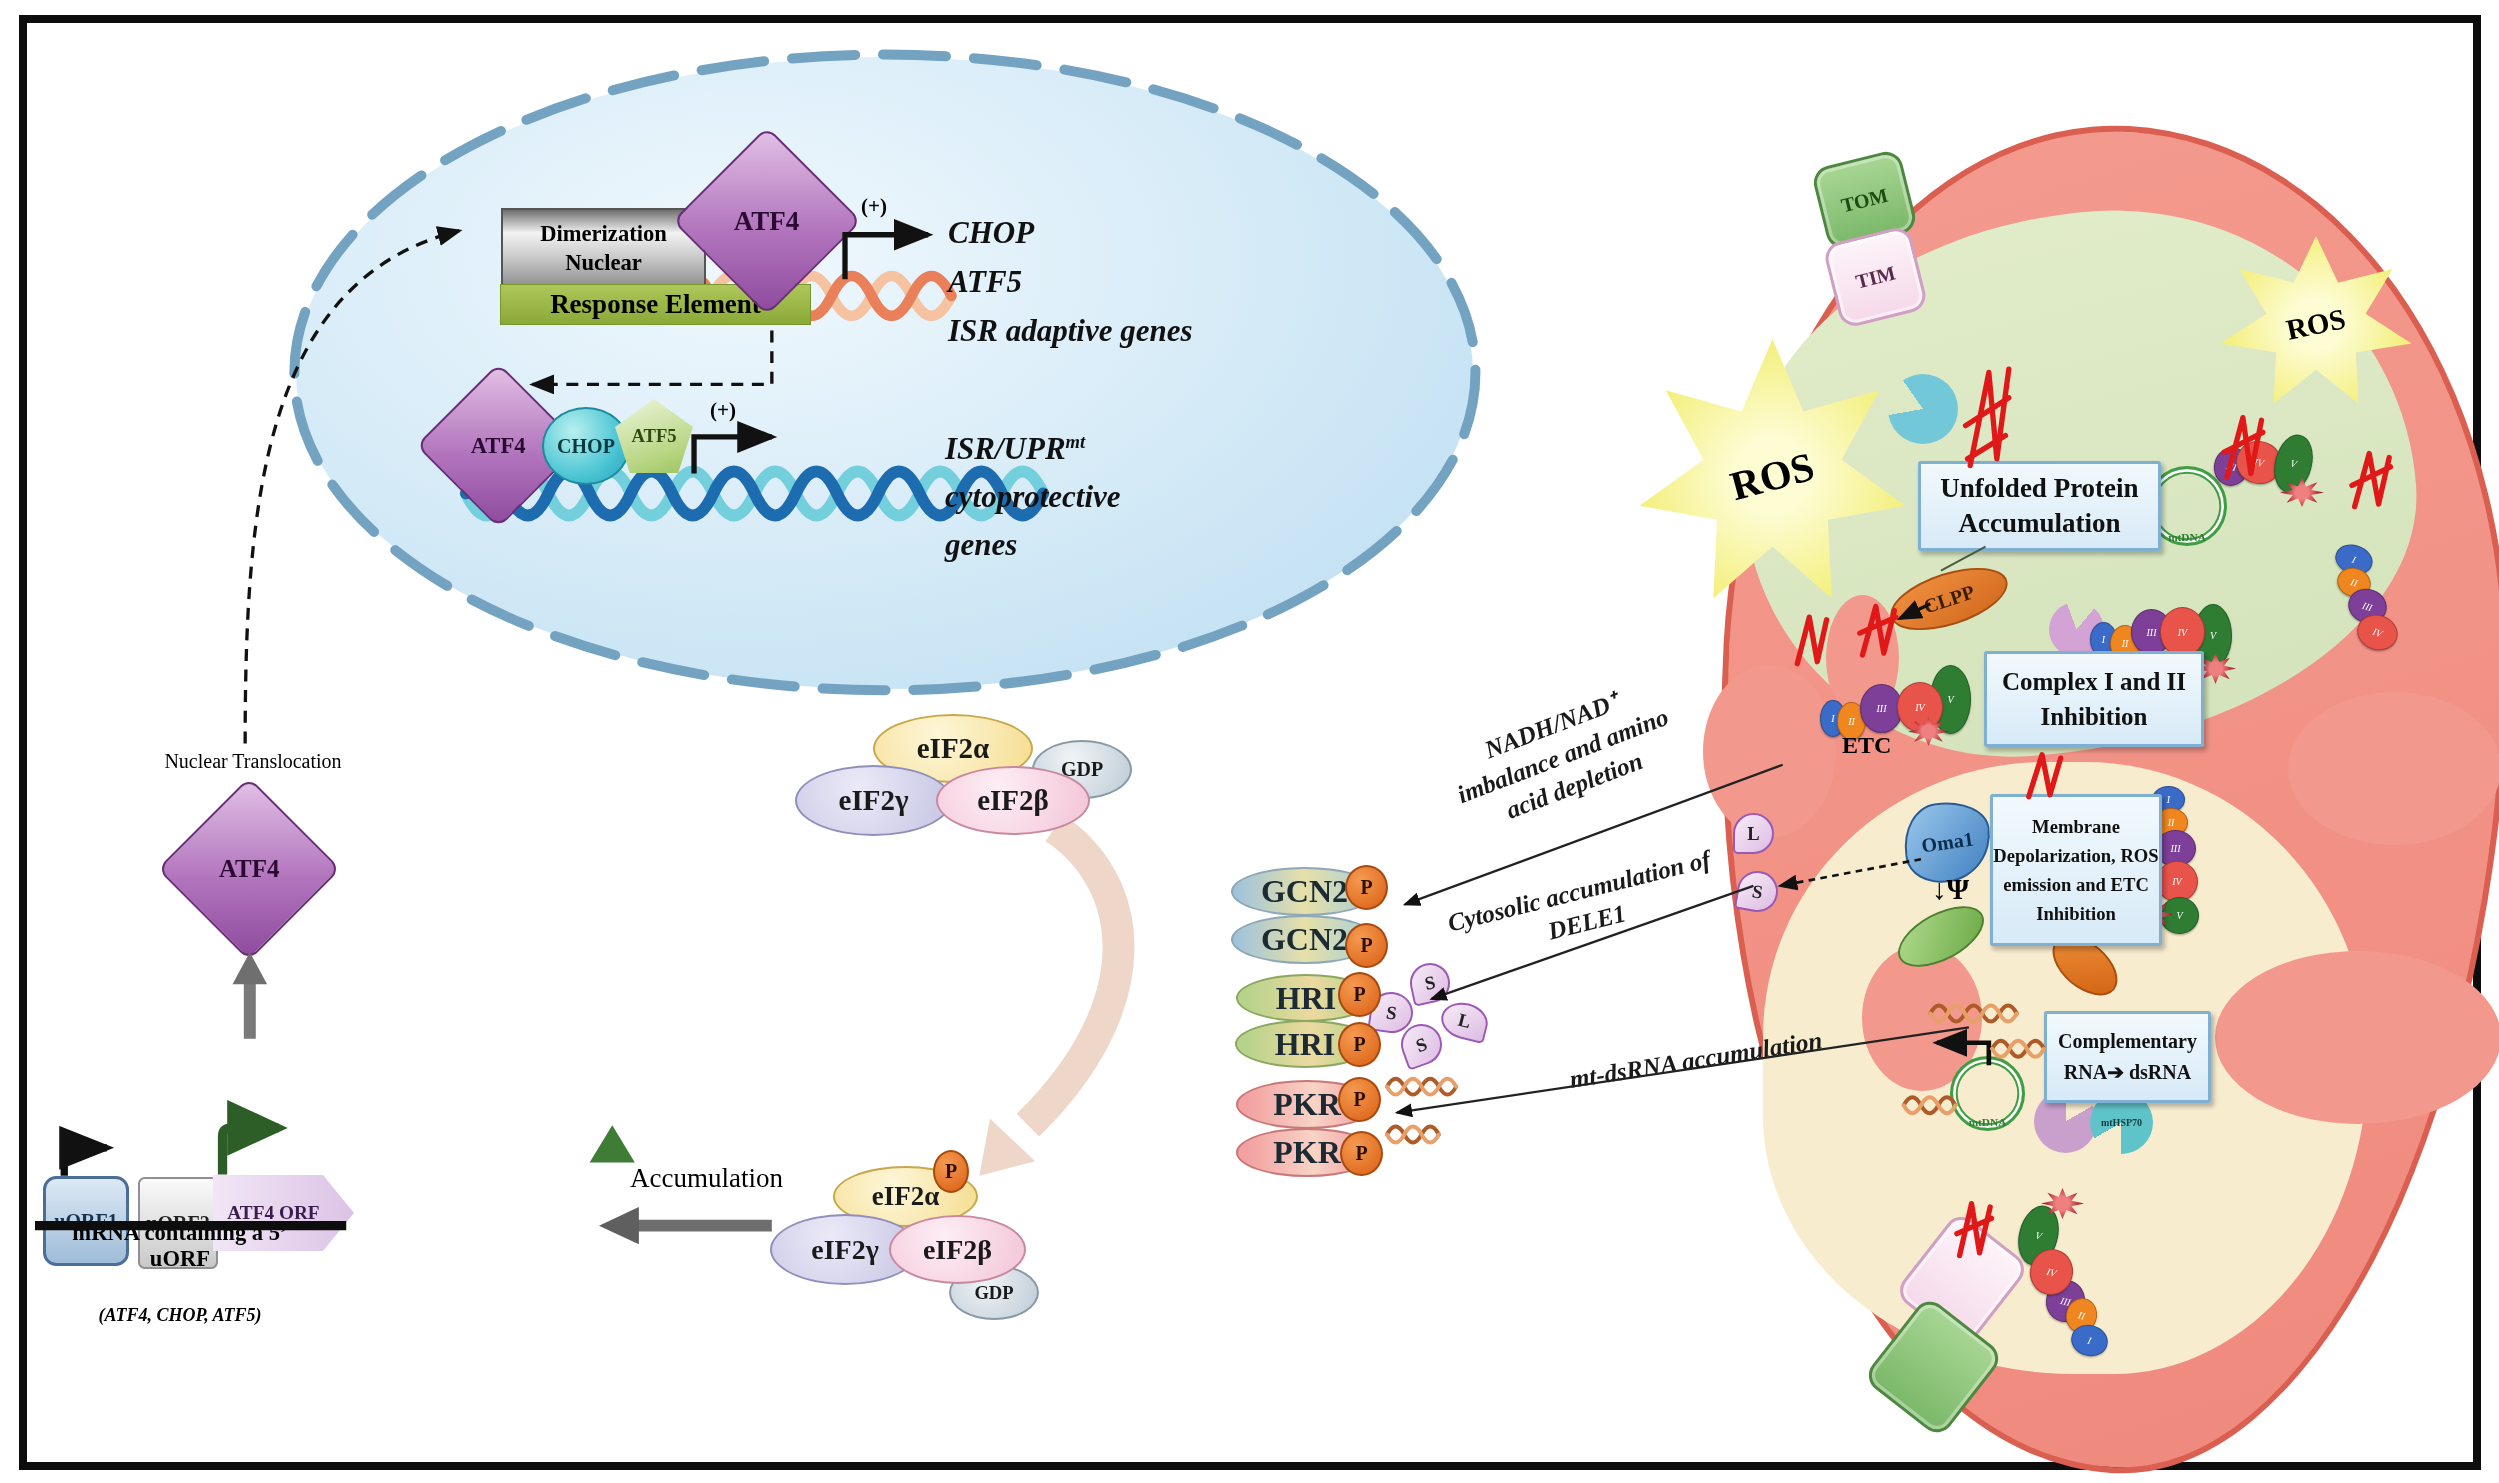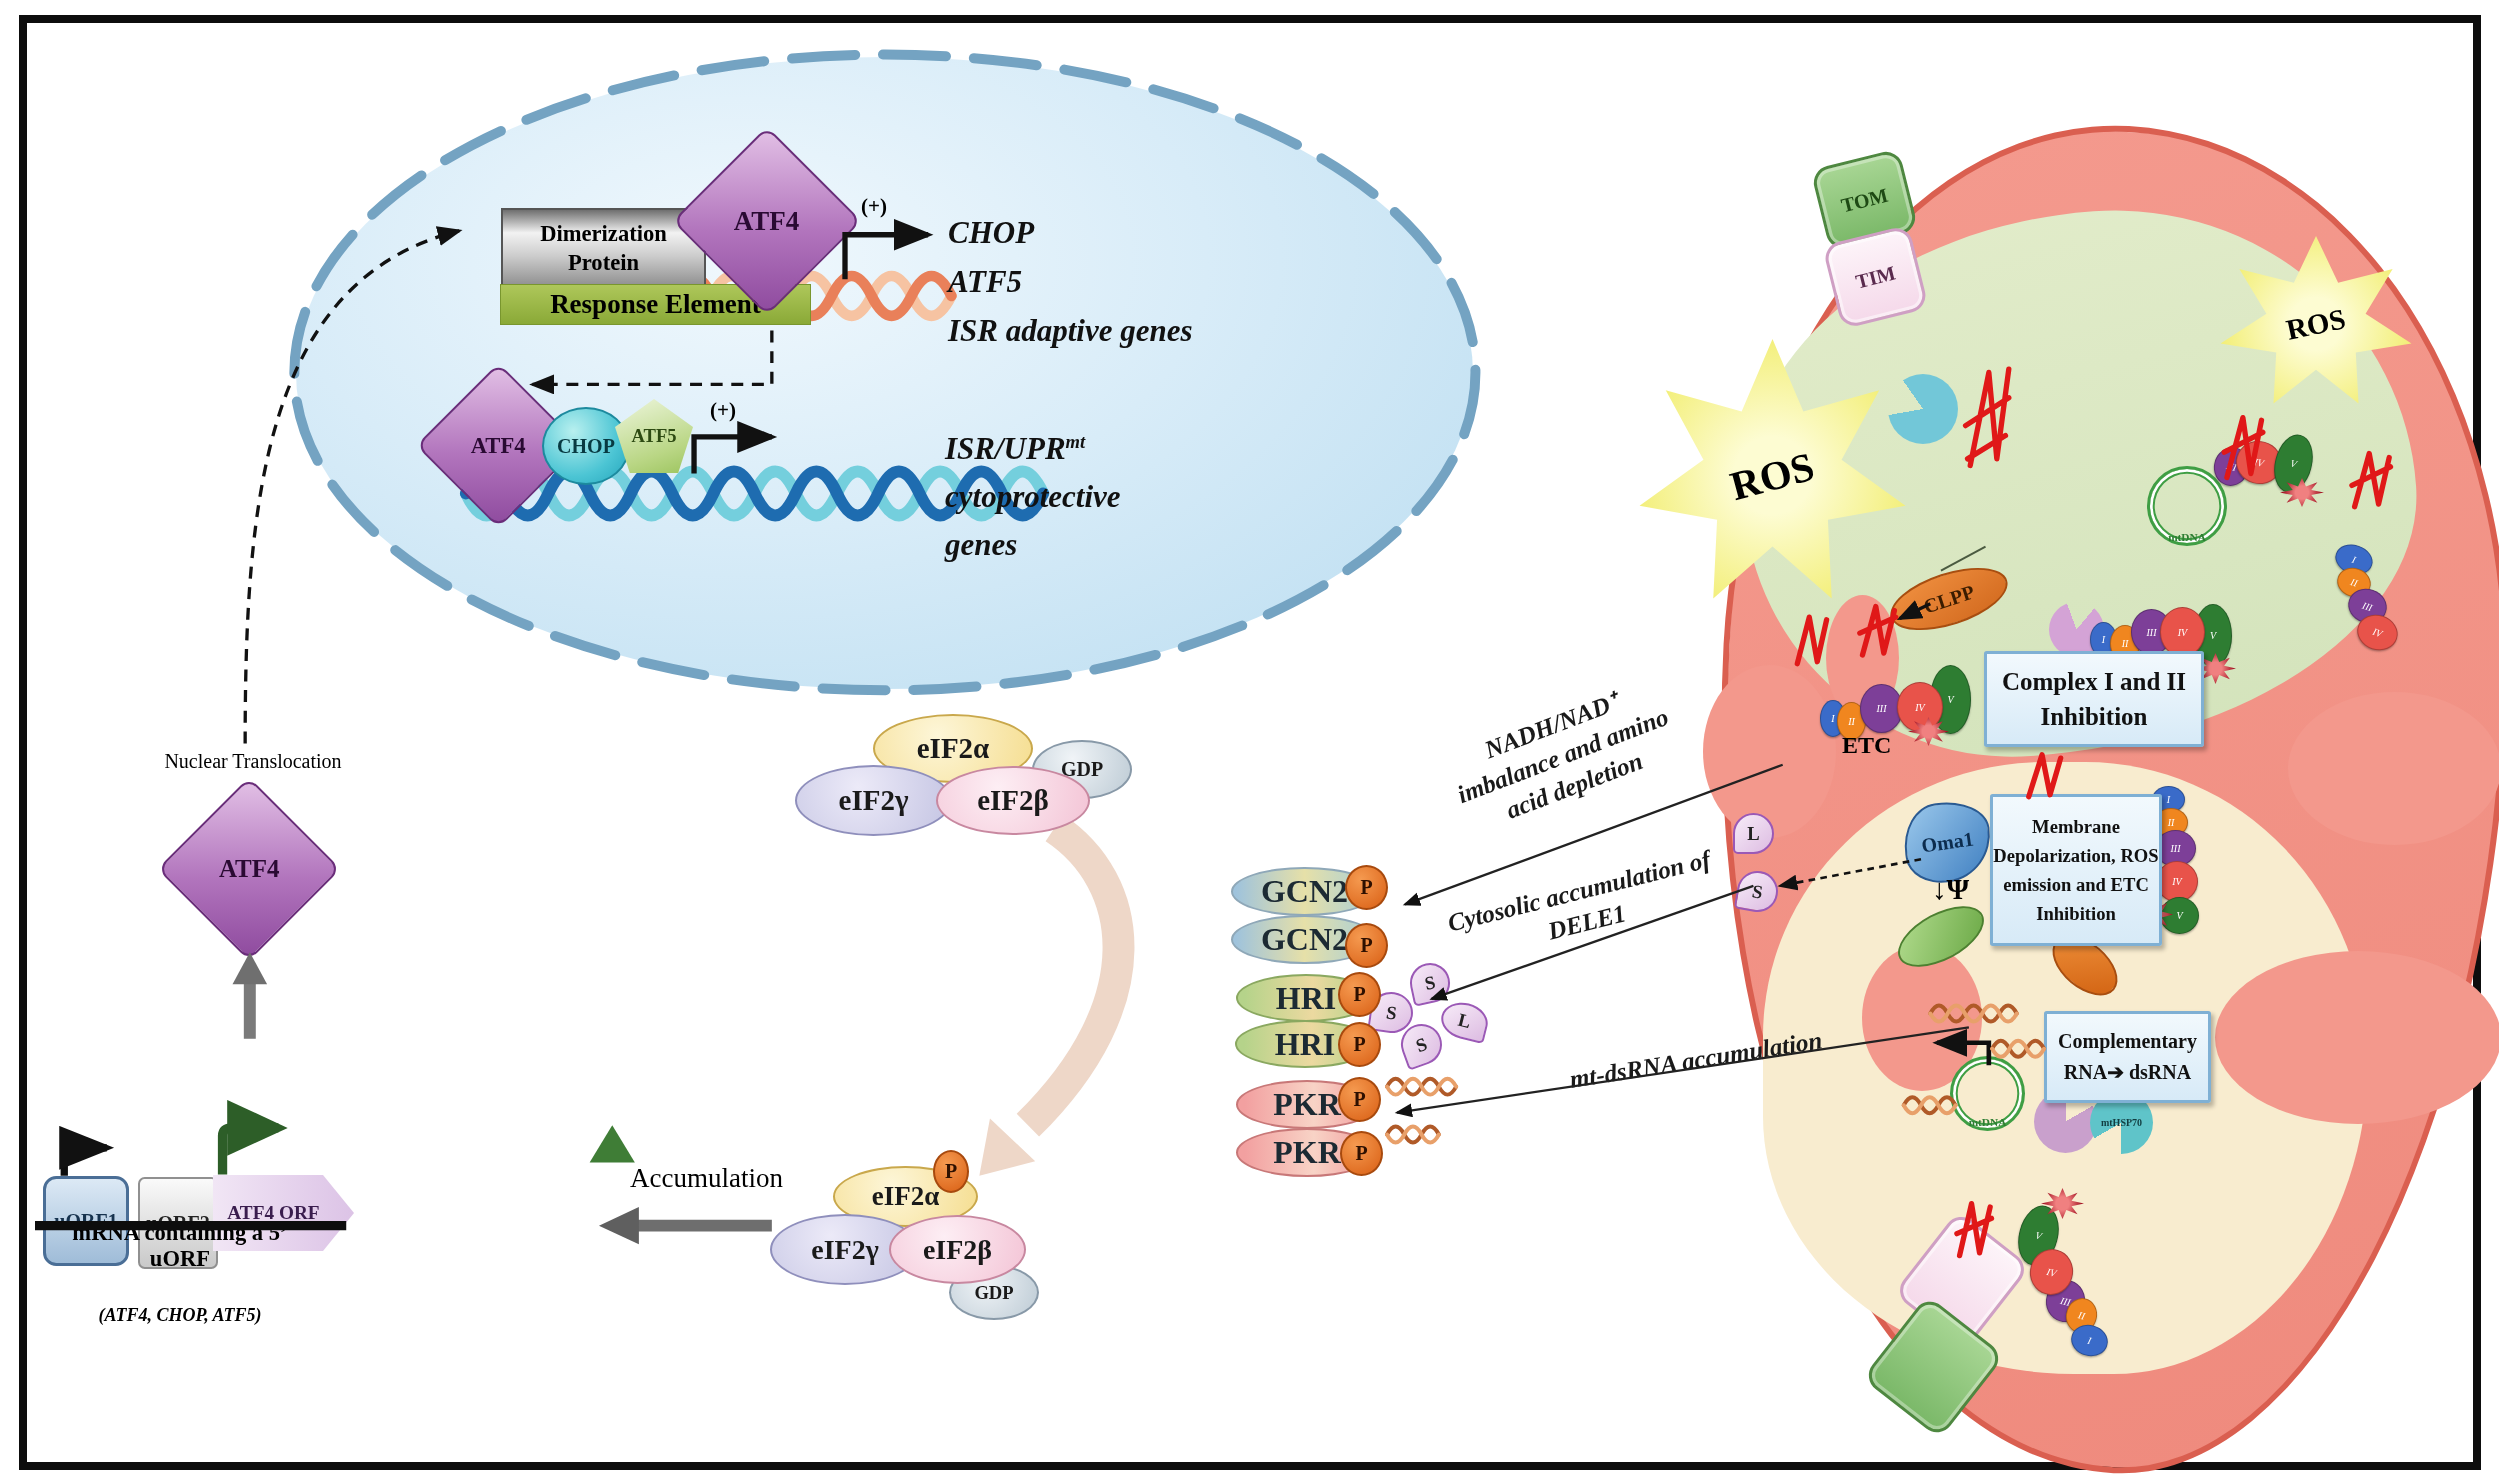--- a/index.html
+++ b/index.html
@@ -96,21 +96,21 @@
       <path d="M700 742 q31 66 62 0 t62 0 t62 0 t62 0 t62 0 t62 0 t62 0 t62 0 t62 0 t62 0 t62 0 t62 0 t62 0 t62 0" stroke="#74cfdd" stroke-width="18"></path>
       <path d="M700 742 q31 -66 62 0 t62 0 t62 0 t62 0 t62 0 t62 0 t62 0 t62 0 t62 0 t62 0 t62 0 t62 0 t62 0 t62 0" stroke="#1e6cb0" stroke-width="18"></path>
     </g>
 
     <path d="M1585 1245 C1705 1325, 1735 1505, 1545 1692" fill="none" stroke="#eed7c8" stroke-width="48"></path>
     <polygon points="1472,1768 1488,1682 1556,1746" fill="#eed7c8"></polygon>
   </svg>
 
   <div class="a dpbox col" style="left:501px;top:208px;width:201px;height:76px;z-index:5;font-size:22.6px;line-height:29px;">
     <span>Dimerization</span>
-    <span>Protein</span>
+    <span>Nuclear</span>
   </div>
   <div class="a rebar ctr" style="left:500px;top:284px;width:309px;height:39px;z-index:5;font-size:27px;">
     <span>Response Element</span>
   </div>
   <div class="a diamond ctr" style="left:700px;top:154px;width:130px;height:130px;z-index:6;transform:rotate(45deg);">
     <span class="dlabel" style="transform:rotate(-45deg);font-size:27px;">ATF4</span>
   </div>
   <div class="a" style="left:861px;top:194px;z-index:6;font-size:21px;font-weight:bold;">(+)</div>
   <div class="a genes" style="left:948px;top:208px;z-index:6;font-size:31px;line-height:49px;">
     <div>CHOP</div>
@@ -395,20 +395,24 @@
     </div>
   <div class="a ring ctr" style="left:1950px;top:1056px;width:69px;height:69px;z-index:6;">
     <span style="font-size:11.3px;color:#2e7d32;font-weight:bold;">mtDNA</span>
     </div>
 
   <div class="a ell" style="left:1894px;top:913px;width:90px;height:43px;z-index:6;transform:rotate(-28deg);
        background:linear-gradient(135deg,#b2dc8e,#6aa845);border:2px solid #4c8030;"></div>
   <div class="a ell" style="left:2047px;top:943px;width:72px;height:41px;z-index:6;transform:rotate(40deg);
        background:linear-gradient(135deg,#f0923c,#d06010);border:2px solid #a84e10;"></div>
 
+  <div class="a infobox col" style="left:1918px;top:461px;width:237px;height:84px;z-index:9;font-size:27px;line-height:35px;">
+    <div>Unfolded Protein</div>
+    <div>Accumulation</div>
+  </div>
   <div class="a infobox col" style="left:1984px;top:651px;width:214px;height:90px;z-index:9;font-size:25px;line-height:35px;">
     <div>Complex I and II</div>
     <div>Inhibition</div>
   </div>
   <div class="a infobox col" style="left:1990px;top:794px;width:166px;height:146px;z-index:9;font-size:18.6px;line-height:29px;">
     <div>Membrane</div>
     <div>Depolarization, ROS</div>
     <div>emission and ETC</div>
     <div>Inhibition</div>
   </div>

